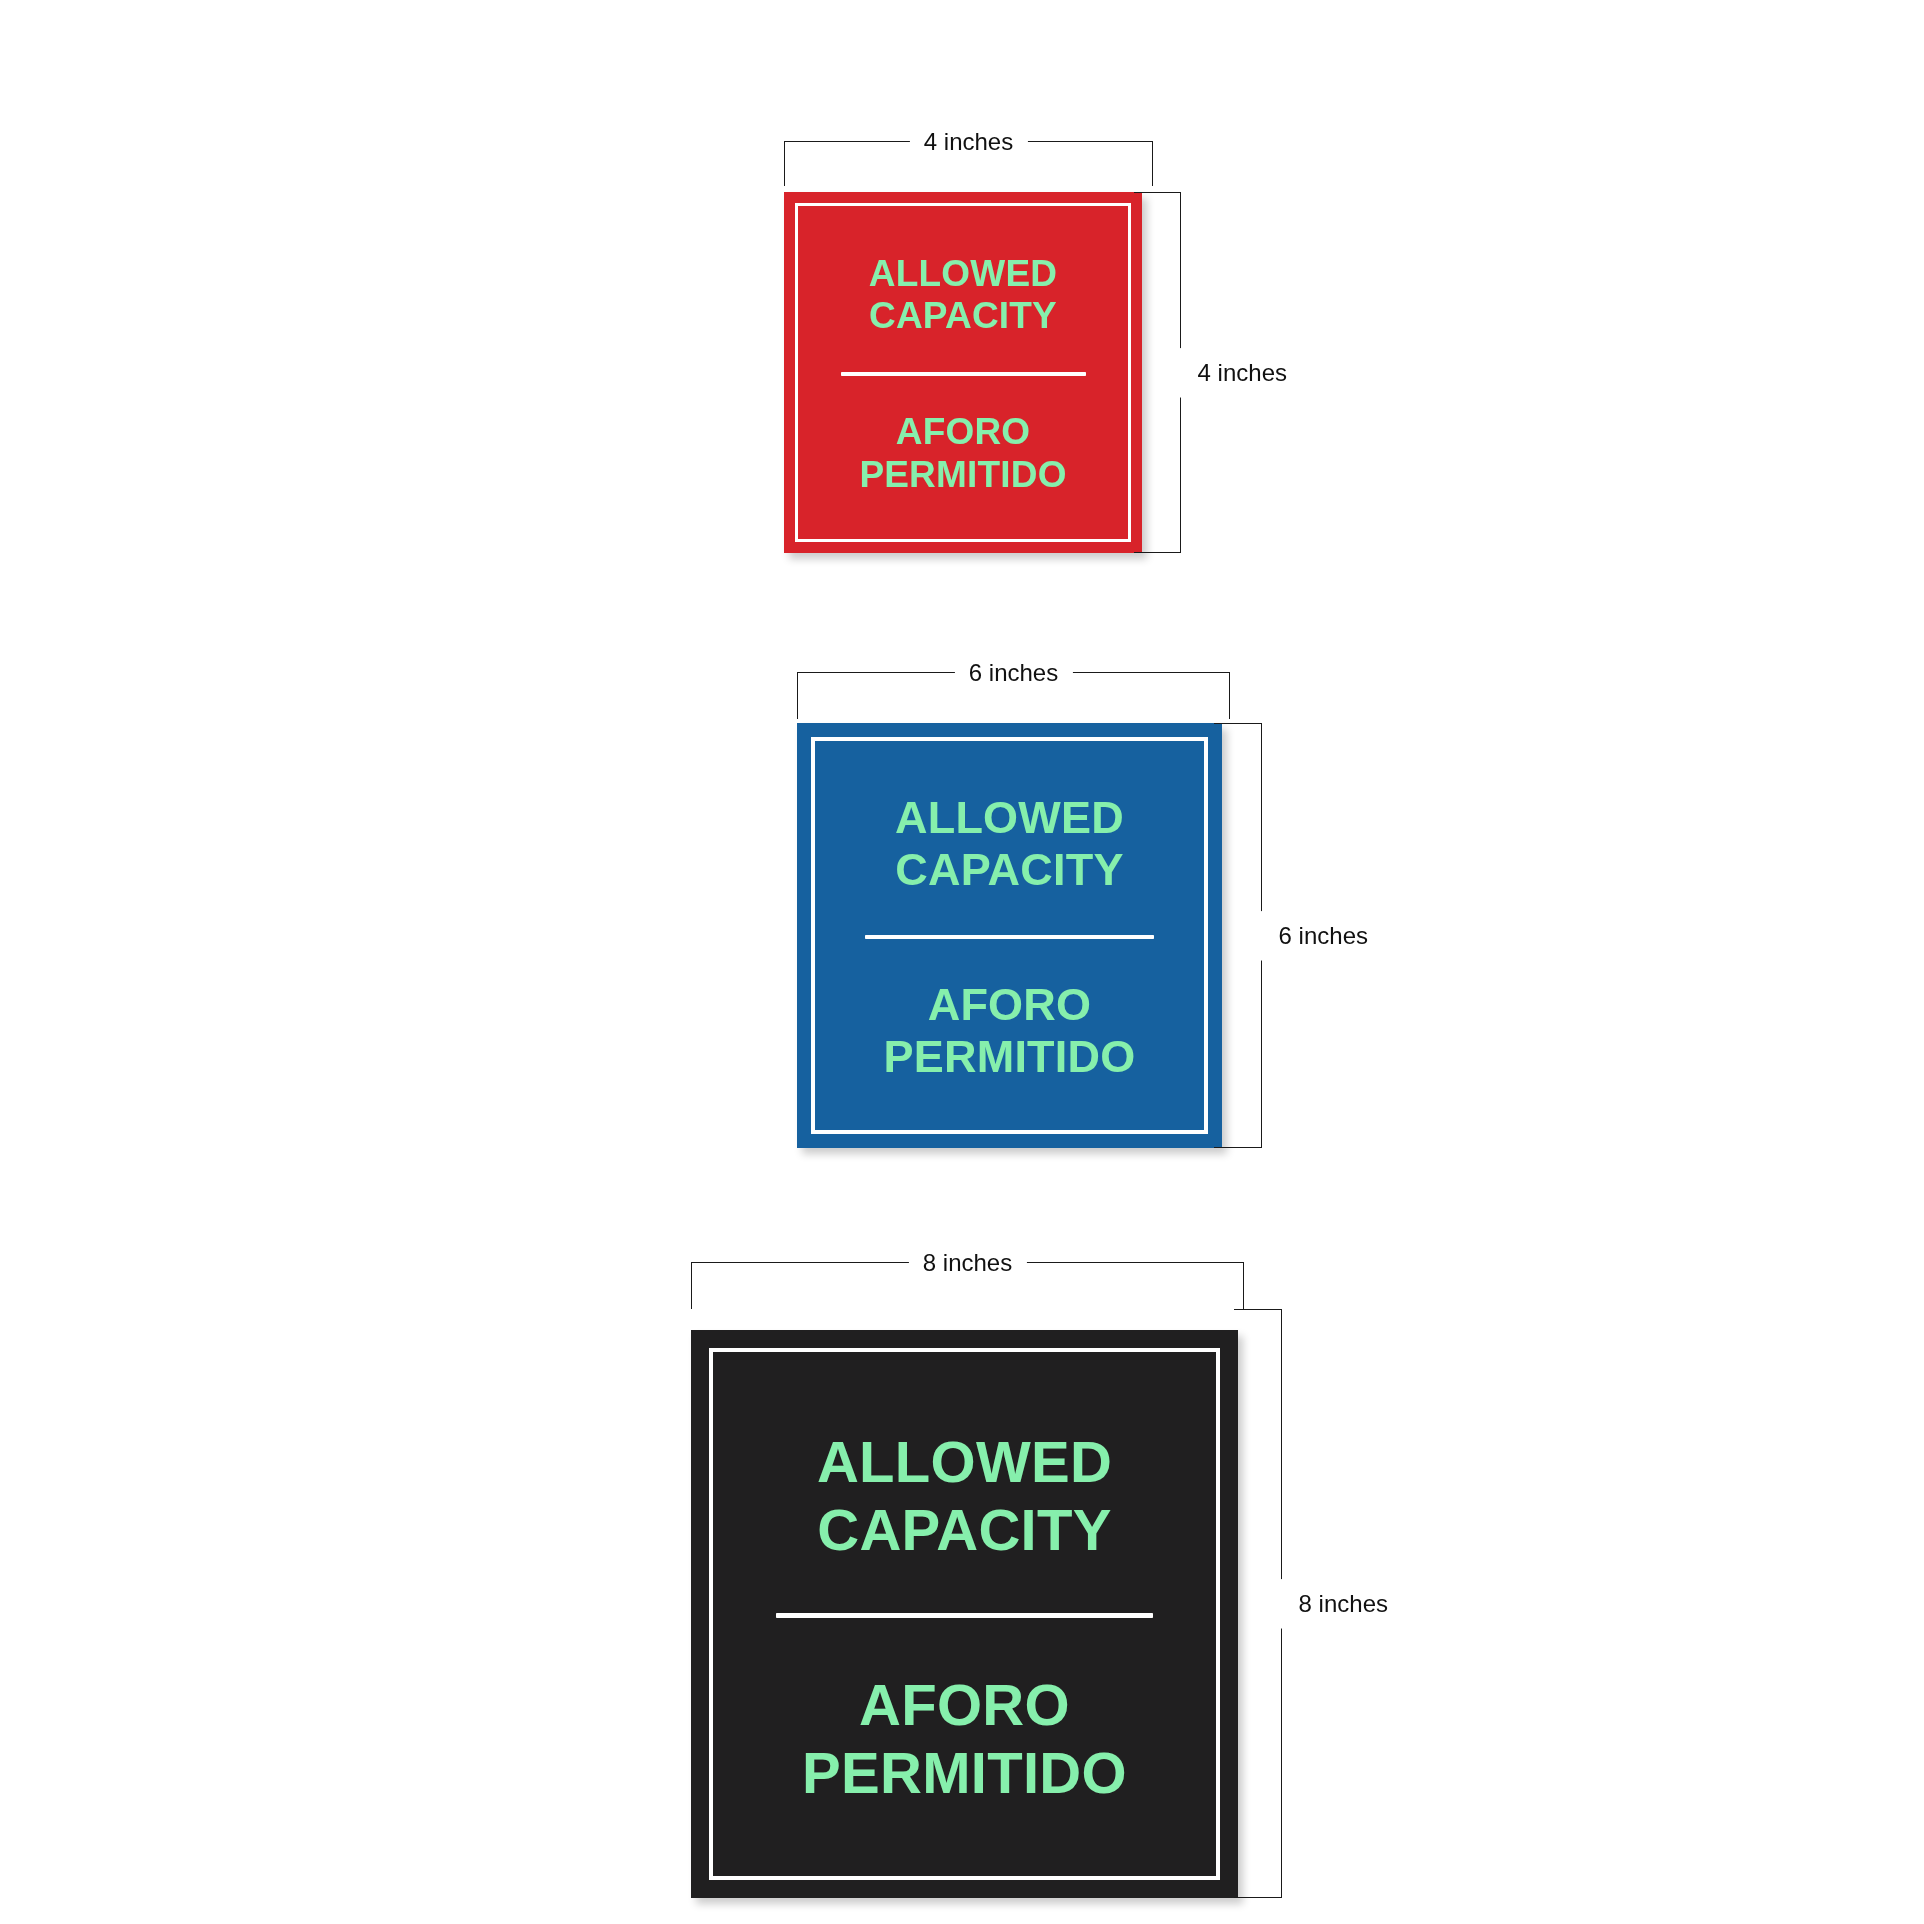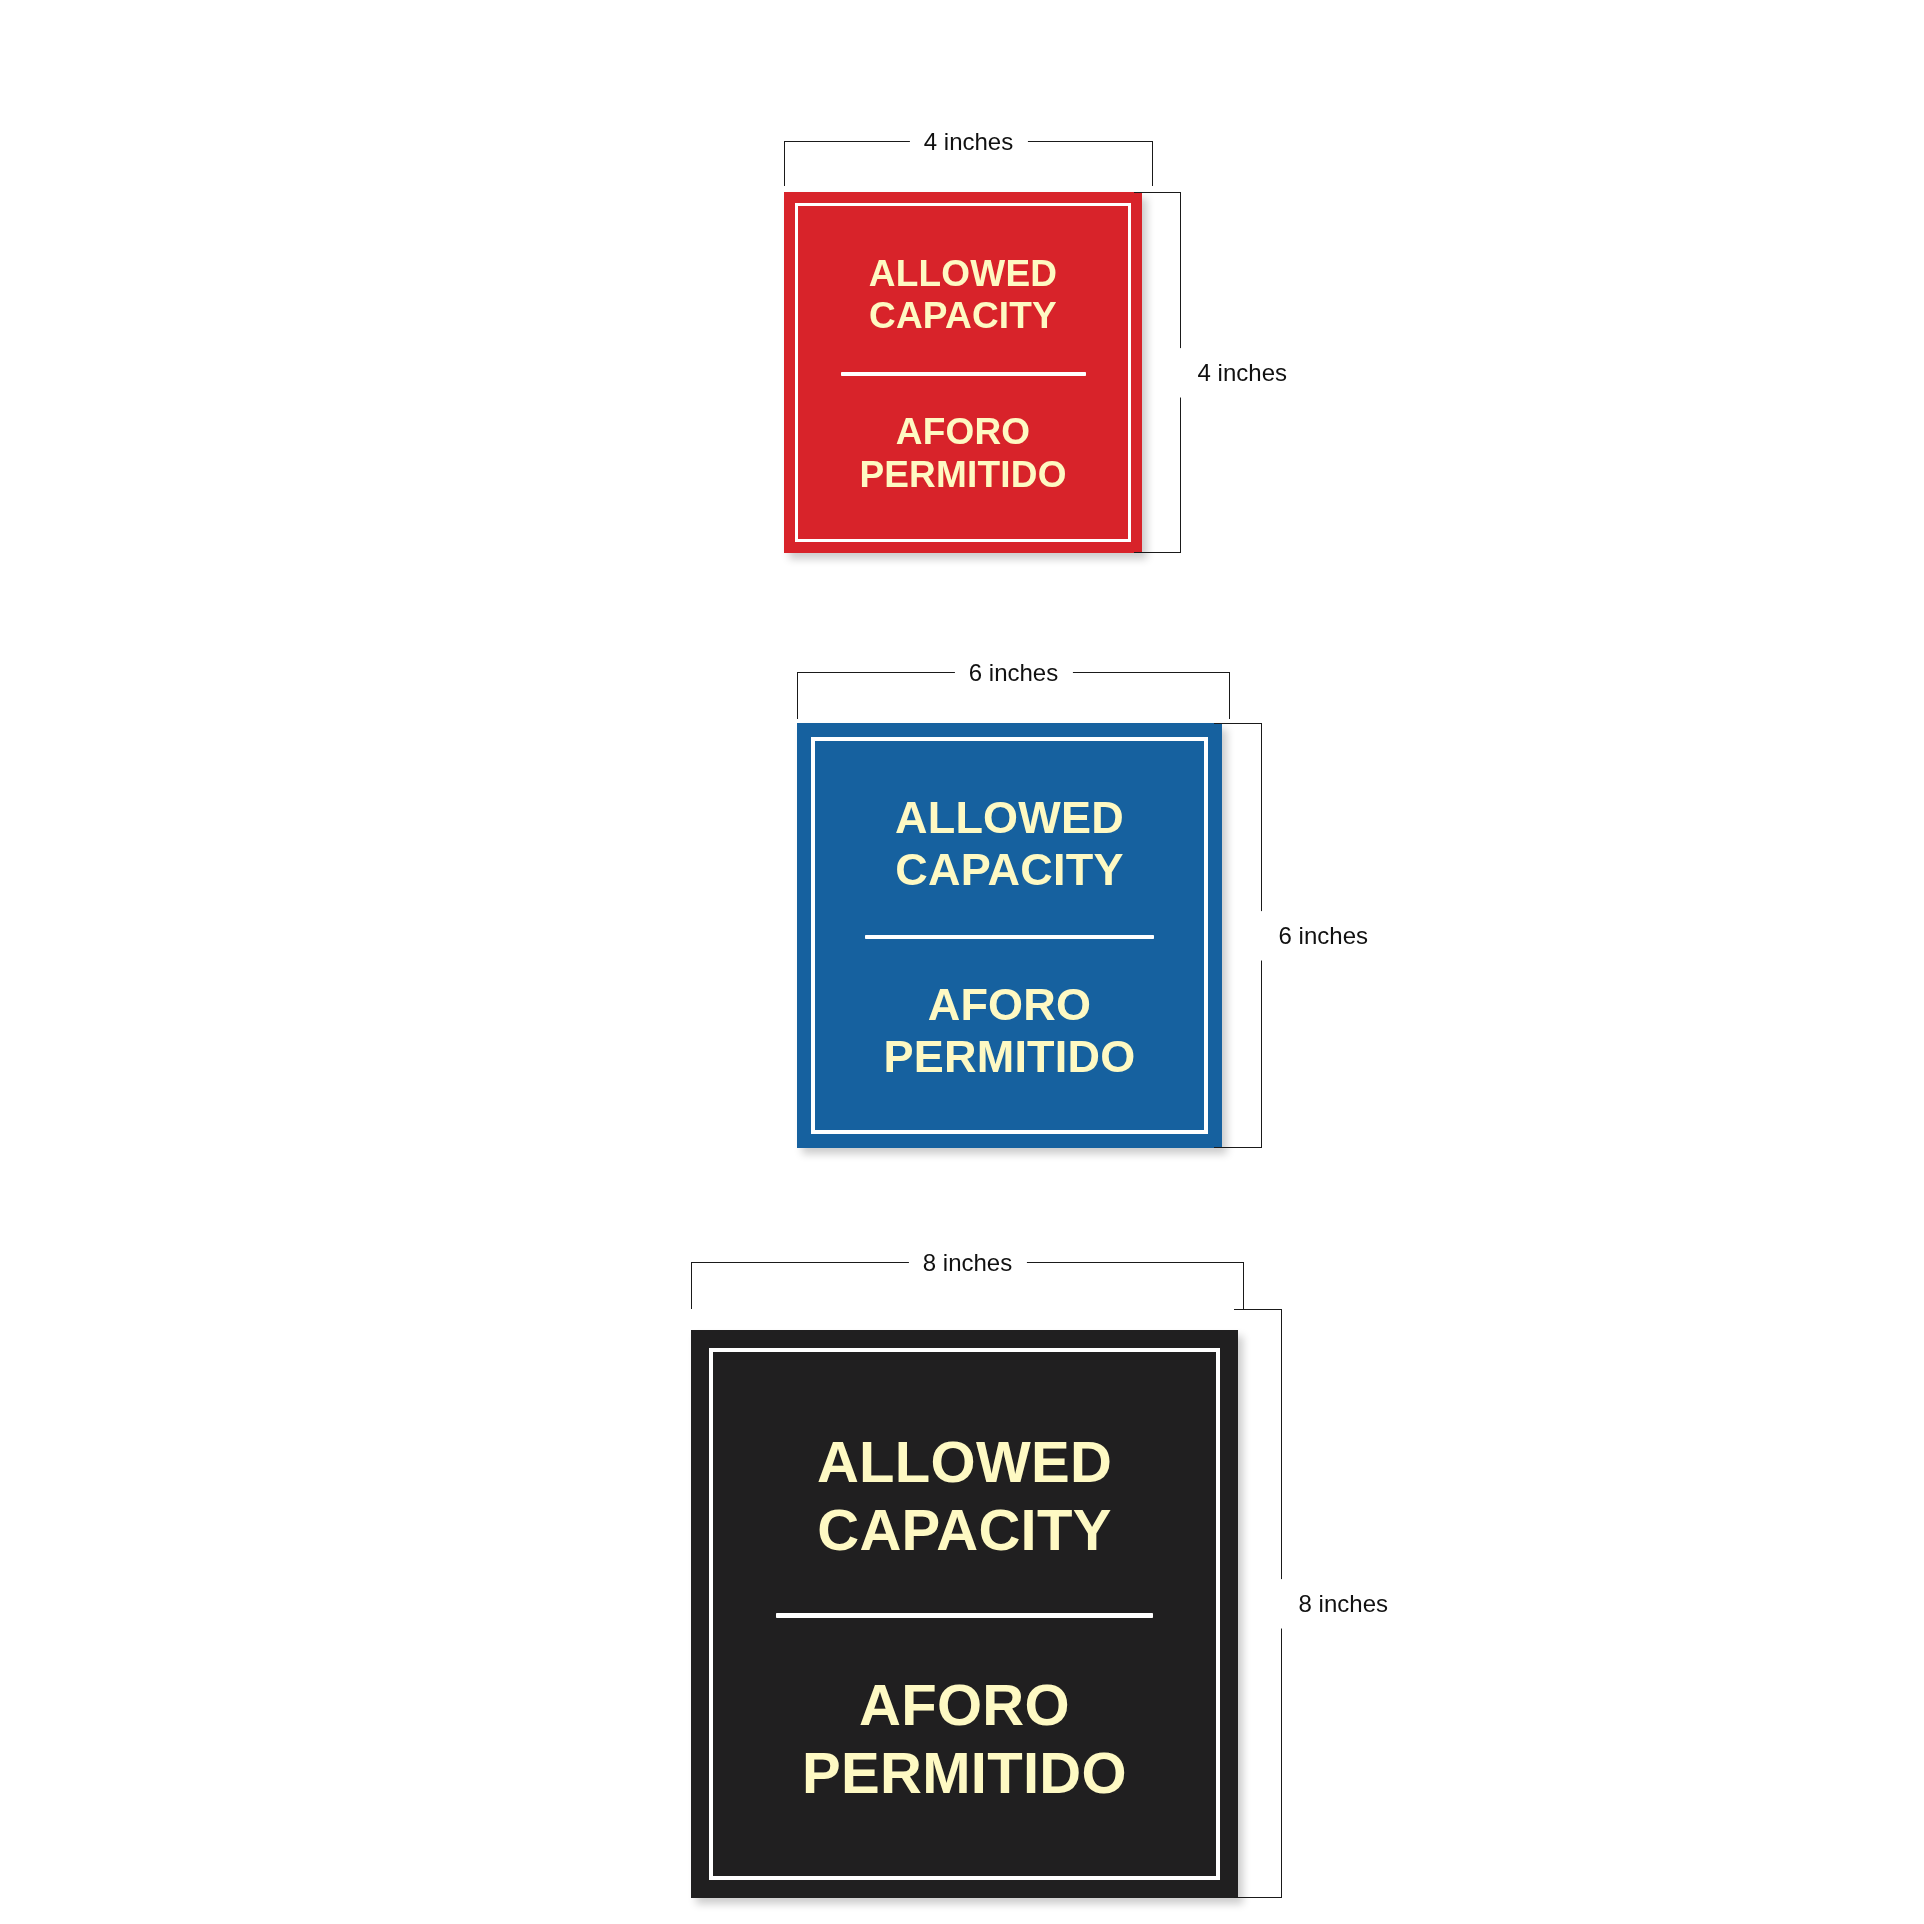--- a/index.html
+++ b/index.html
@@ -39,21 +39,21 @@
   .sign-inner {
     box-sizing: border-box;
     width: 100%;
     height: 100%;
     border: 3.2px solid #ffffff;
     display: flex;
     flex-direction: column;
     align-items: center;
     justify-content: center;
     text-align: left;
-    color: #fef9c3;
+    color: #86efac;
   }
   .sign-text-block {
     width: 100%;
     display: flex;
     flex-direction: column;
     align-items: center;
     justify-content: center;
   }
   .sign-line {
     font-weight: 700;

